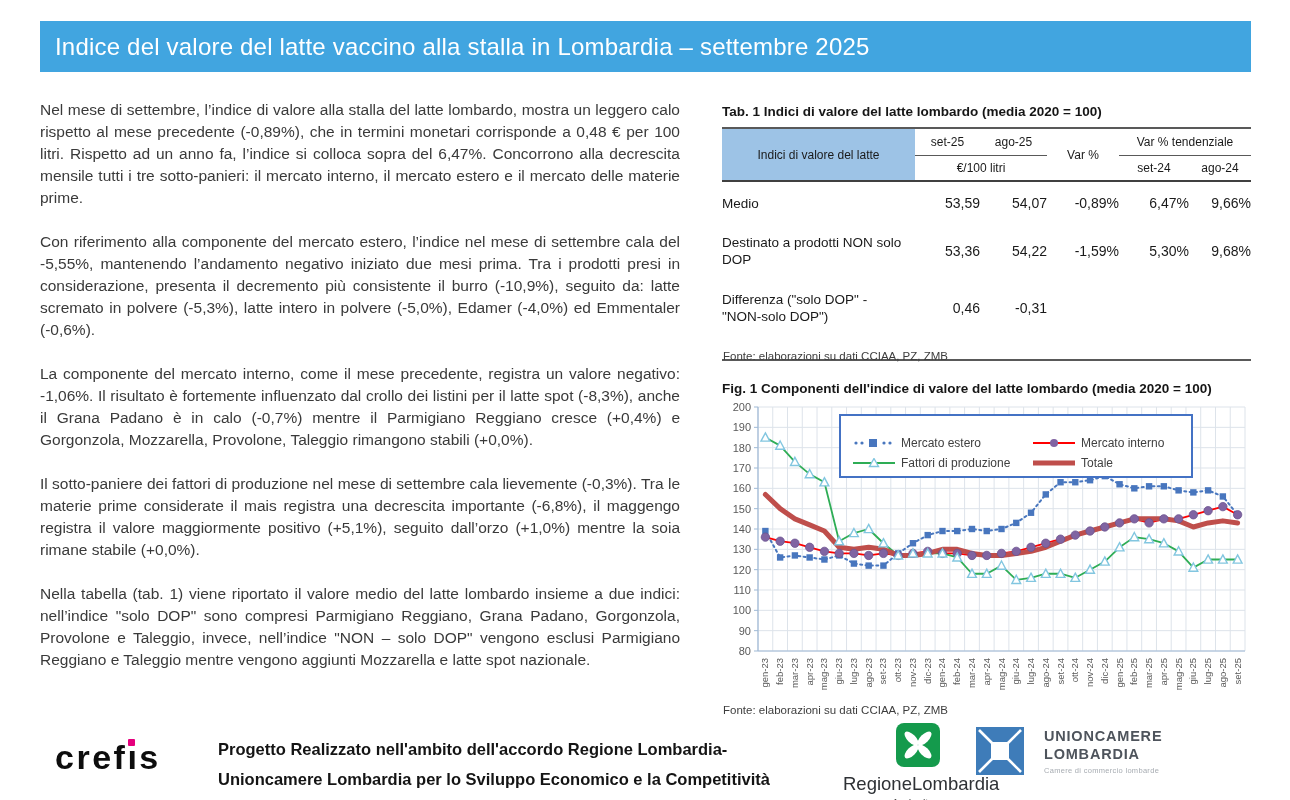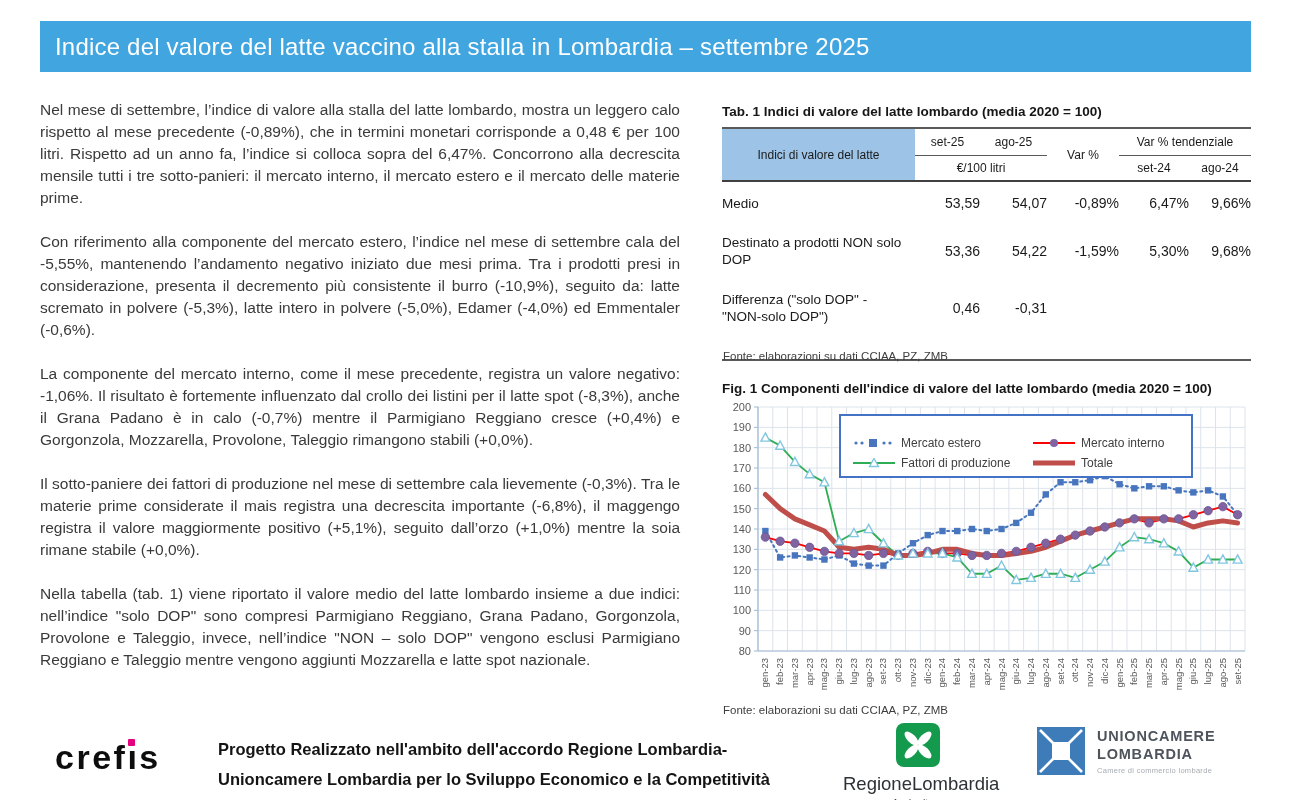--- a/index.html
+++ b/index.html
@@ -52,21 +52,21 @@
   .crefis{position:absolute;left:55px;top:738px;font-size:34px;font-weight:bold;
     letter-spacing:2.5px;color:#0d0d0d;}
   .crefis .idot{position:relative;}
   .crefis .idot::after{content:'';position:absolute;left:1px;top:1px;width:7px;height:7px;
     background:#E5007D;border-radius:1px;}
   .project-text{position:absolute;left:218px;top:734px;width:582px;font-size:16.5px;
     font-weight:bold;color:#141414;line-height:30px;}
   .regione{position:absolute;left:843px;top:722px;width:150px;text-align:center;}
   .regione .rname{font-size:18.5px;color:#2e3135;margin-top:1px;}
   .regione .rsub{font-size:11px;color:#4c4c4c;margin-top:2px;}
-  .ucam{position:absolute;left:1037px;top:727px;display:flex;gap:12px;align-items:flex-start;}
+  .ucam{position:absolute;left:976px;top:727px;display:flex;gap:20px;align-items:flex-start;}
   .ucam .t1,.ucam .t2{font-size:14.5px;font-weight:bold;color:#4e545c;letter-spacing:0.8px;line-height:18px;}
   .ucam .t3{font-size:7.5px;color:#a7acb2;margin-top:3px;letter-spacing:0.3px;}
 </style>
 </head>
 <body>
 
 <div class="banner">
   <span>Indice del valore del latte vaccino alla stalla in Lombardia – settembre 2025</span>
 </div>
 

